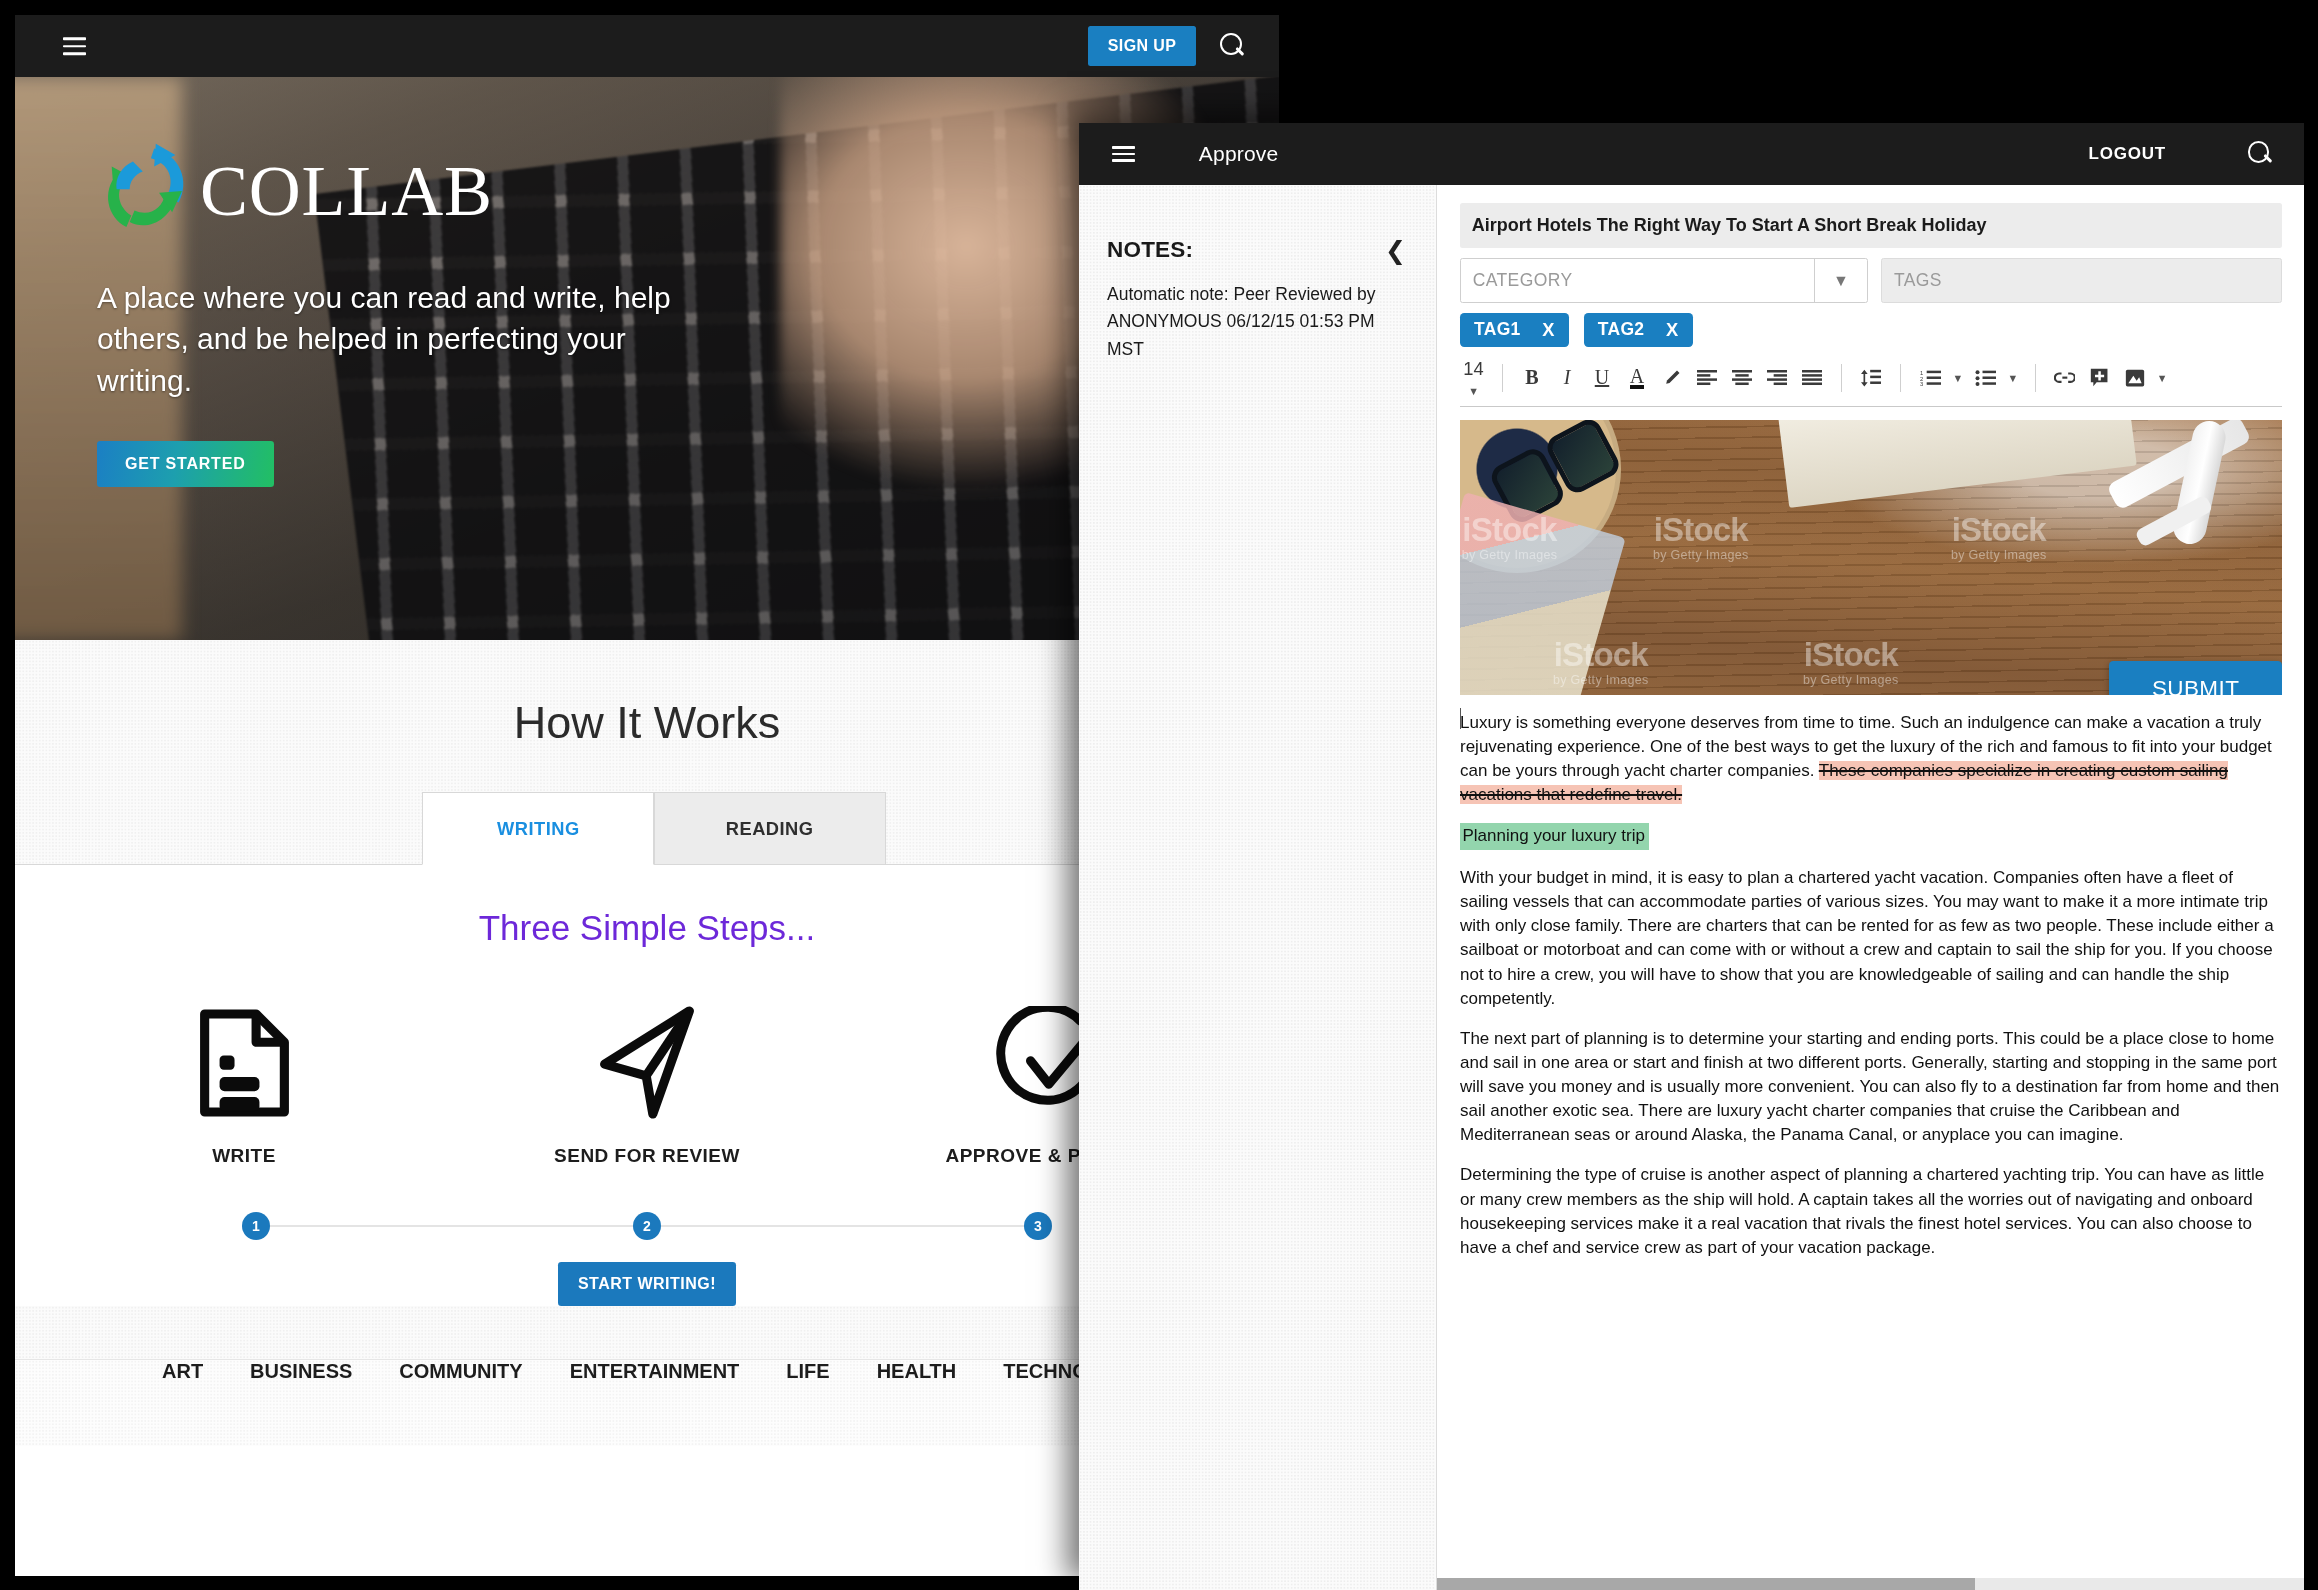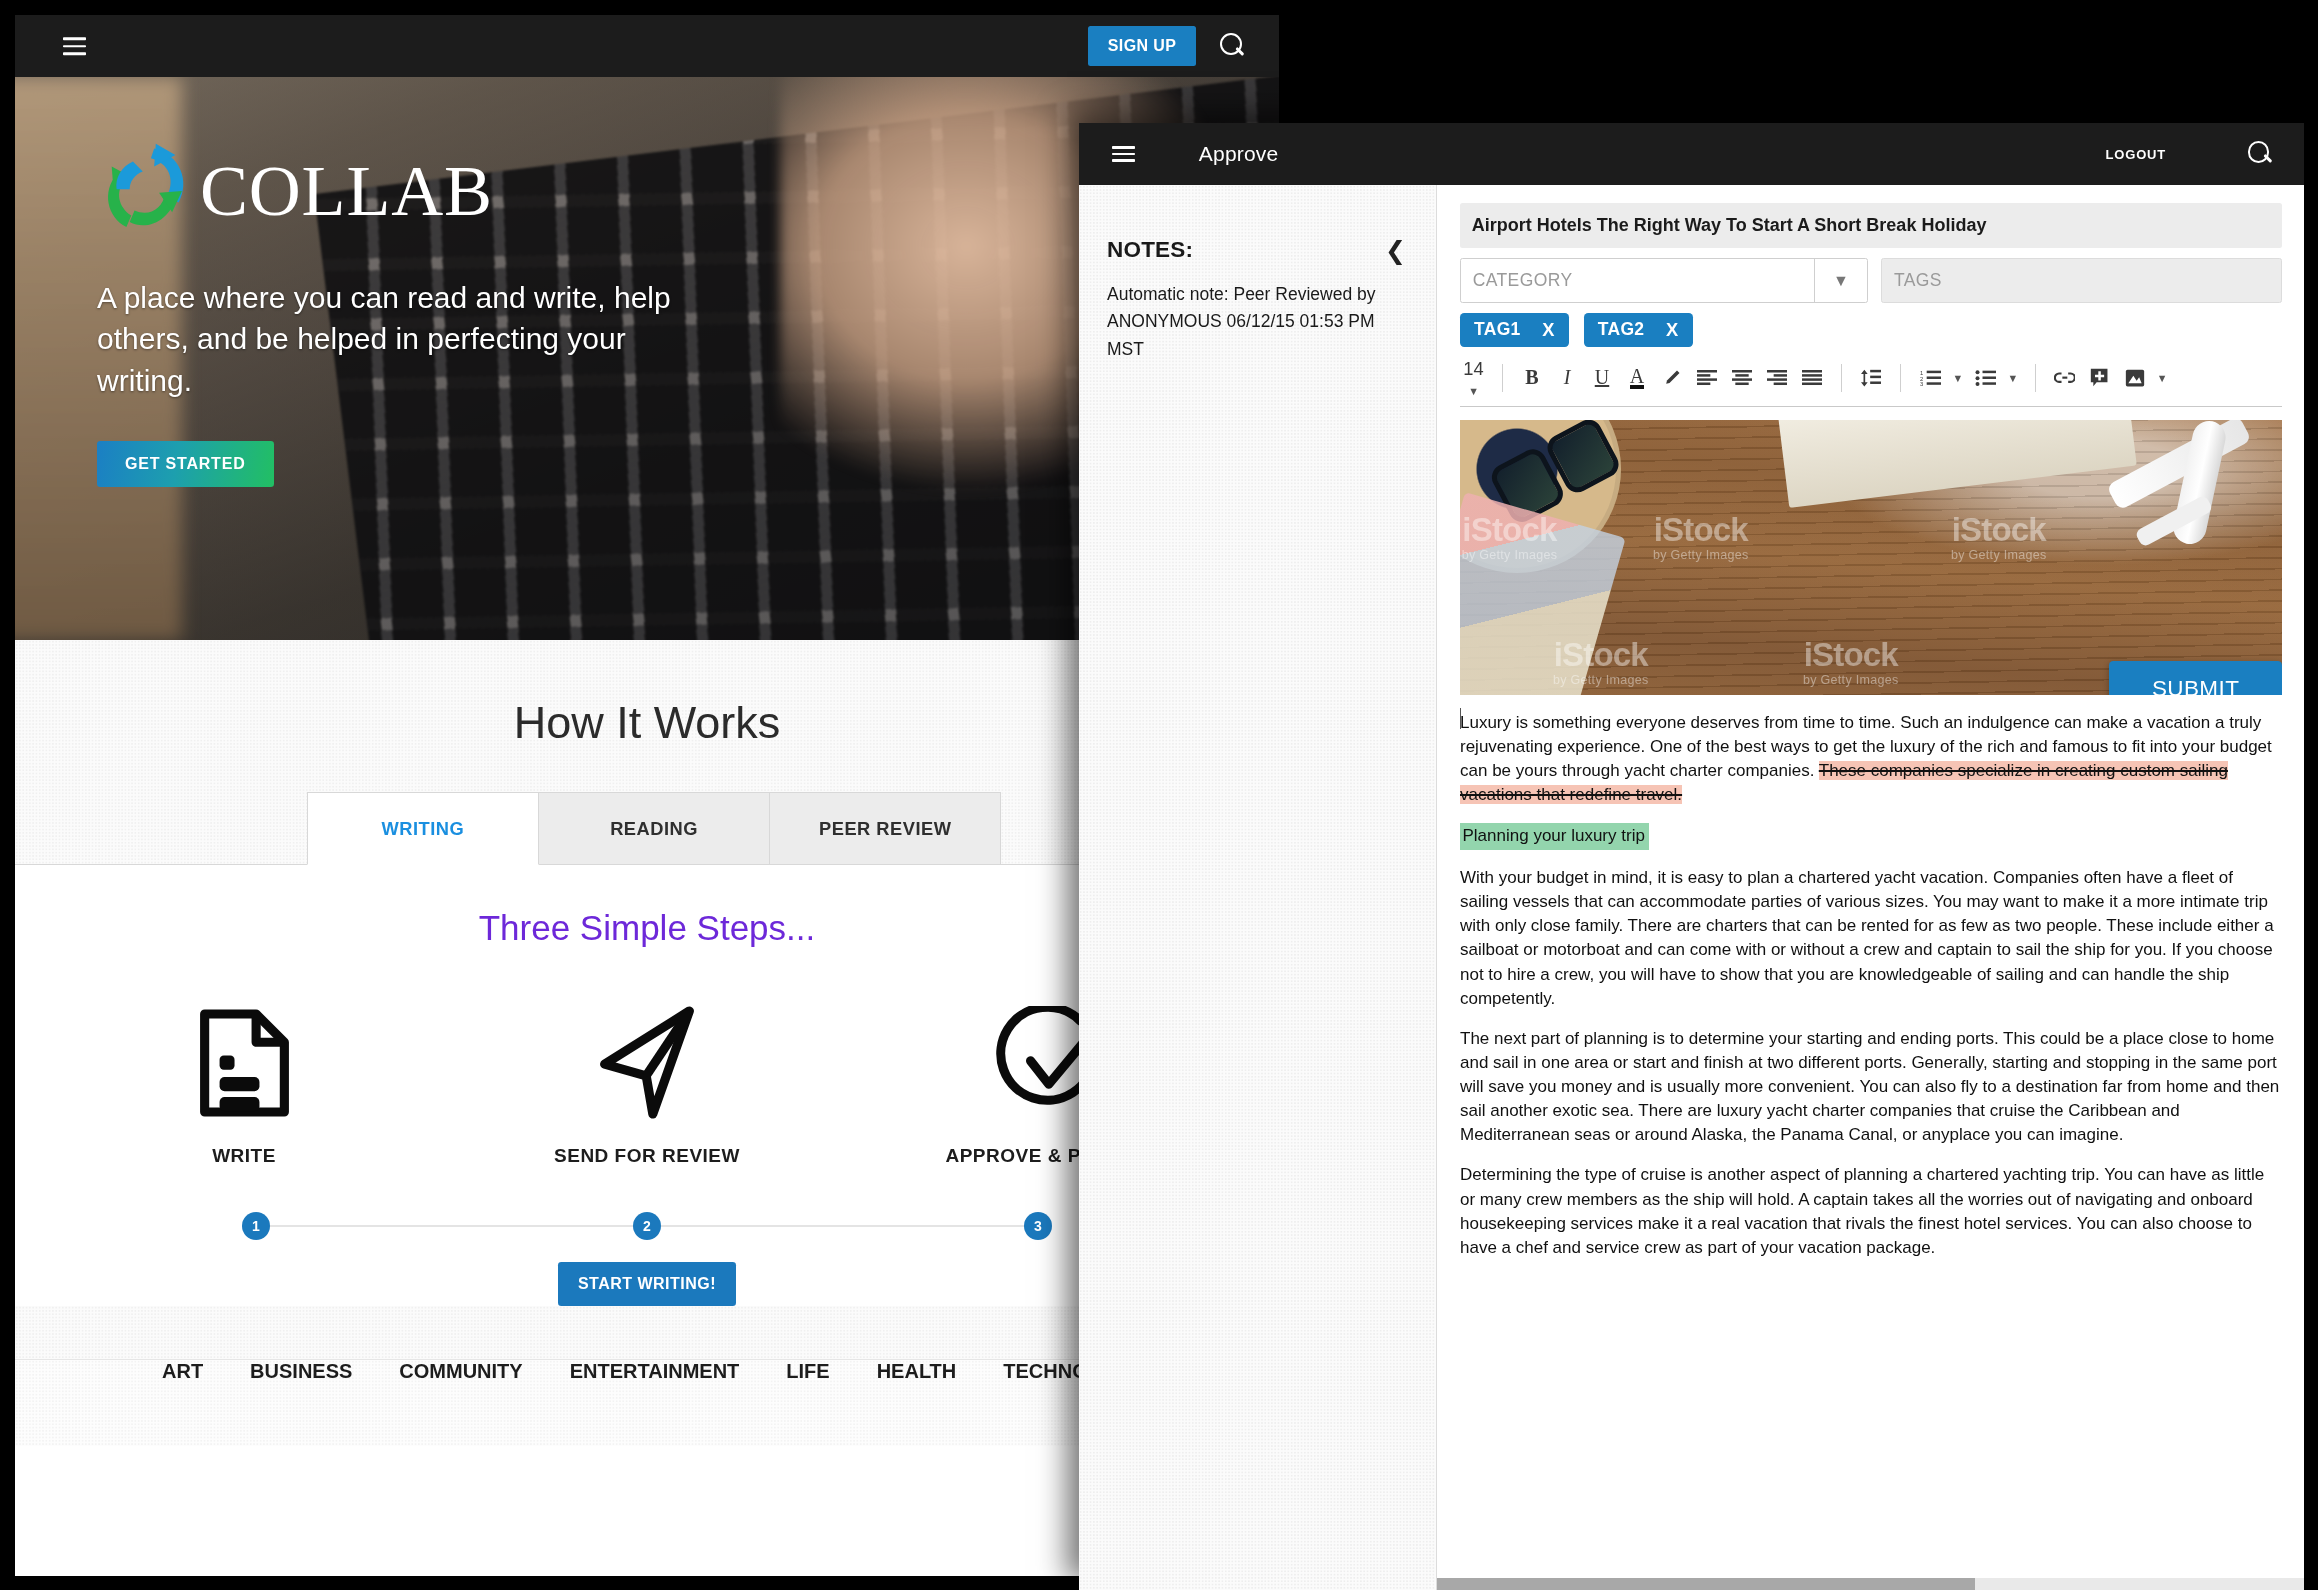--- a/index.html
+++ b/index.html
@@ -143,21 +143,21 @@
     box-shadow: -11.7px -10px 28px rgba(0,0,0,.55);
   }
   .ap-topbar {
     height:62px; background:#1c1c1c; display:flex; align-items:center;
     padding:0 30px 0 33px; color:#fff;gap:46px;
   }
   .ap-burger { width:22.5px; display:flex; flex-direction:column; gap:4.2px; cursor:pointer; }
   .ap-burger i { height:2.5px; background:#fff; border-radius:0.8px; display:block;}
   .ap-title { margin-left:18.3px; font-size:21px; font-weight:400; letter-spacing:0.2px;}
   .ap-spacer { flex:1; }
-  .ap-logout { font-size:13px; font-weight:700; letter-spacing:0.8px; cursor:pointer;}
+  .ap-logout { font-size:17px; font-weight:700; letter-spacing:0.8px; cursor:pointer;}
   .ap-search { margin-left:35px; width:27px; height:27px; position:relative; cursor:pointer;}
   .ap-search::before { content:""; position:absolute; left:0.8px; top:0.8px;
     width:17.5px; height:17.5px; border:2.5px solid #fff; border-radius:50%;}
   .ap-search::after { content:""; position:absolute; left:16px; top:16.7px;
     width:10px; height:2.5px; background:#fff; transform:rotate(45deg); border-radius:1.7px;}
 
   .ap-body { display:flex; height: calc(100% - 62px); }
 
   .notes-pane {
     width:358px; flex:none; background:#fbfbfb;
@@ -321,21 +321,20 @@
       <button class="get-started">GET STARTED</button>
     </div>
   </div>
 
   <div class="hiw-section">
     <h2 class="hiw-title">How It Works</h2>
 
     <div class="tabs">
       <div class="tab active">WRITING</div>
       <div class="tab">READING</div>
-      <div class="tab">PEER REVIEW</div>
     </div>
     <div class="tab-underline"></div>
 
     <div class="panel">
       <h3 class="steps-title">Three Simple Steps...</h3>
 
       <div class="steps">
         <div class="step">
           <div class="step-icon">
             <svg width="93" height="108" viewBox="0 0 112 130">

